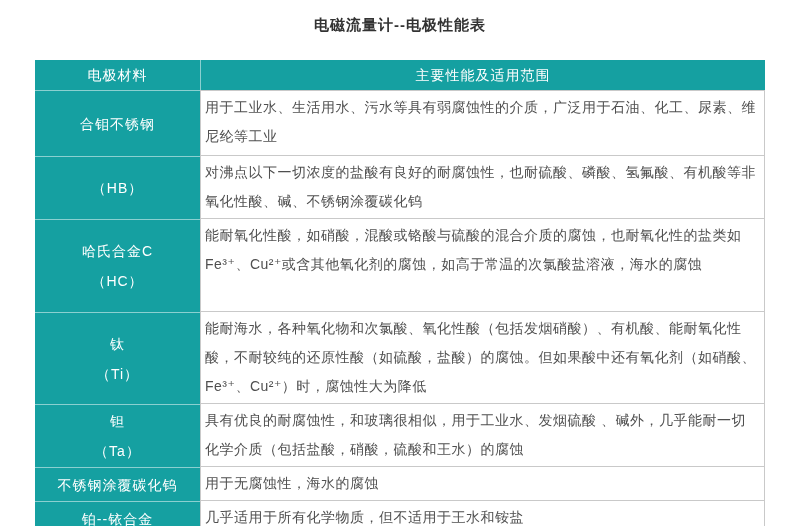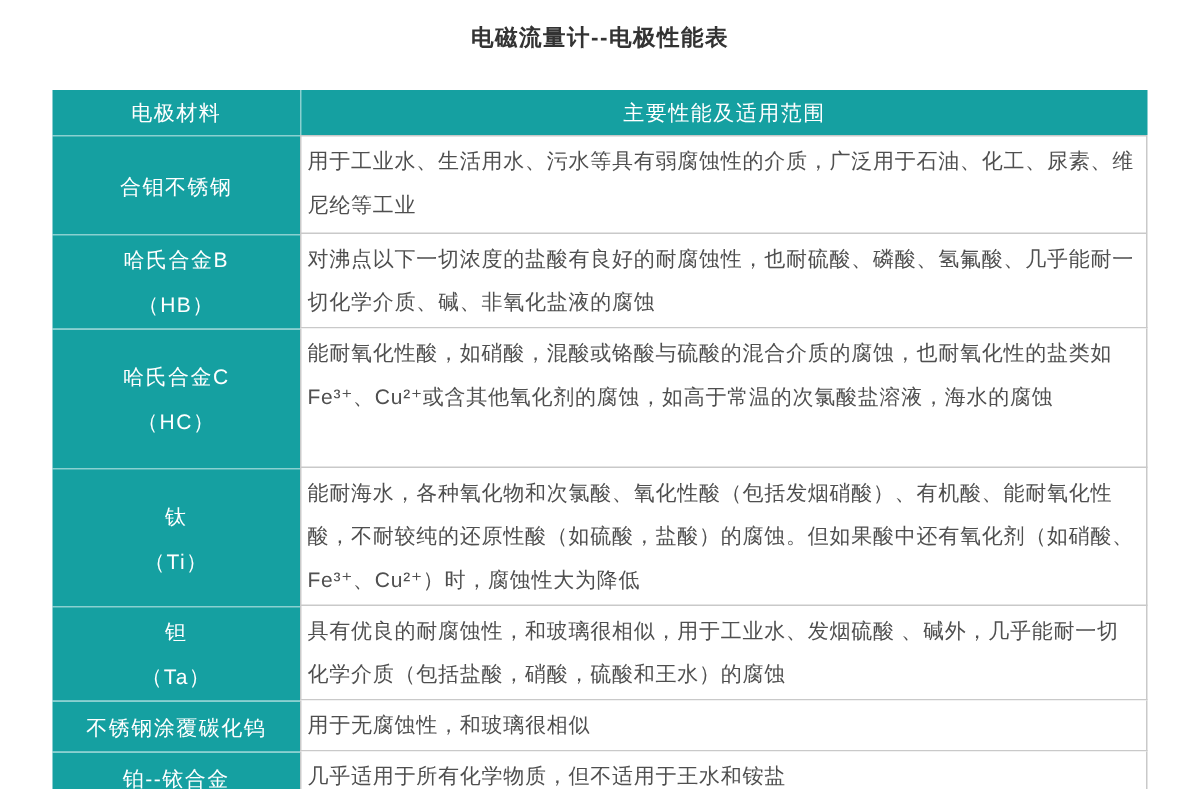--- a/index.html
+++ b/index.html
@@ -71,25 +71,24 @@
   </div>
 
   <div class="teal-cell teal-sep-top">
     <span class="mat-line">合钼不锈钢</span>
   </div>
   <div class="desc-cell first">
     <div class="desc-text">用于工业水、生活用水、污水等具有弱腐蚀性的介质，广泛用于石油、化工、尿素、维尼纶等工业</div>
   </div>
 
   <div class="teal-cell teal-sep-top">
-    <span class="mat-line">哈氏合金B</span>
     <span class="mat-line">（HB）</span>
   </div>
   <div class="desc-cell">
-    <div class="desc-text">对沸点以下一切浓度的盐酸有良好的耐腐蚀性，也耐硫酸、磷酸、氢氟酸、几乎能耐一切化学介质、碱、非氧化盐液的腐蚀</div>
+    <div class="desc-text">对沸点以下一切浓度的盐酸有良好的耐腐蚀性，也耐硫酸、磷酸、氢氟酸、有机酸等非氧化性酸、碱、不锈钢涂覆碳化钨</div>
   </div>
 
   <div class="teal-cell teal-sep-top">
     <span class="mat-line">哈氏合金C</span>
     <span class="mat-line">（HC）</span>
   </div>
   <div class="desc-cell">
     <div class="desc-text">能耐氧化性酸，如硝酸，混酸或铬酸与硫酸的混合介质的腐蚀，也耐氧化性的盐类如Fe³⁺、Cu²⁺或含其他氧化剂的腐蚀，如高于常温的次氯酸盐溶液，海水的腐蚀</div>
   </div>
 
@@ -107,21 +106,21 @@
   </div>
   <div class="desc-cell">
     <div class="desc-text">具有优良的耐腐蚀性，和玻璃很相似，用于工业水、发烟硫酸 、碱外，几乎能耐一切化学介质（包括盐酸，硝酸，硫酸和王水）的腐蚀</div>
   </div>
 
   <div class="teal-cell teal-sep-top">
     <span class="mat-line">不锈钢涂覆碳化钨</span>
     <span class="mat-line"></span>
   </div>
   <div class="desc-cell">
-    <div class="desc-text">用于无腐蚀性，和玻璃很相似</div>
+    <div class="desc-text">用于无腐蚀性，海水的腐蚀</div>
   </div>
 
   <div class="teal-cell teal-sep-top">
     <span class="mat-line">铂--铱合金</span>
     <span class="mat-line"></span>
   </div>
   <div class="desc-cell">
     <div class="desc-text">几乎适用于所有化学物质，但不适用于王水和铵盐</div>
   </div>
 

